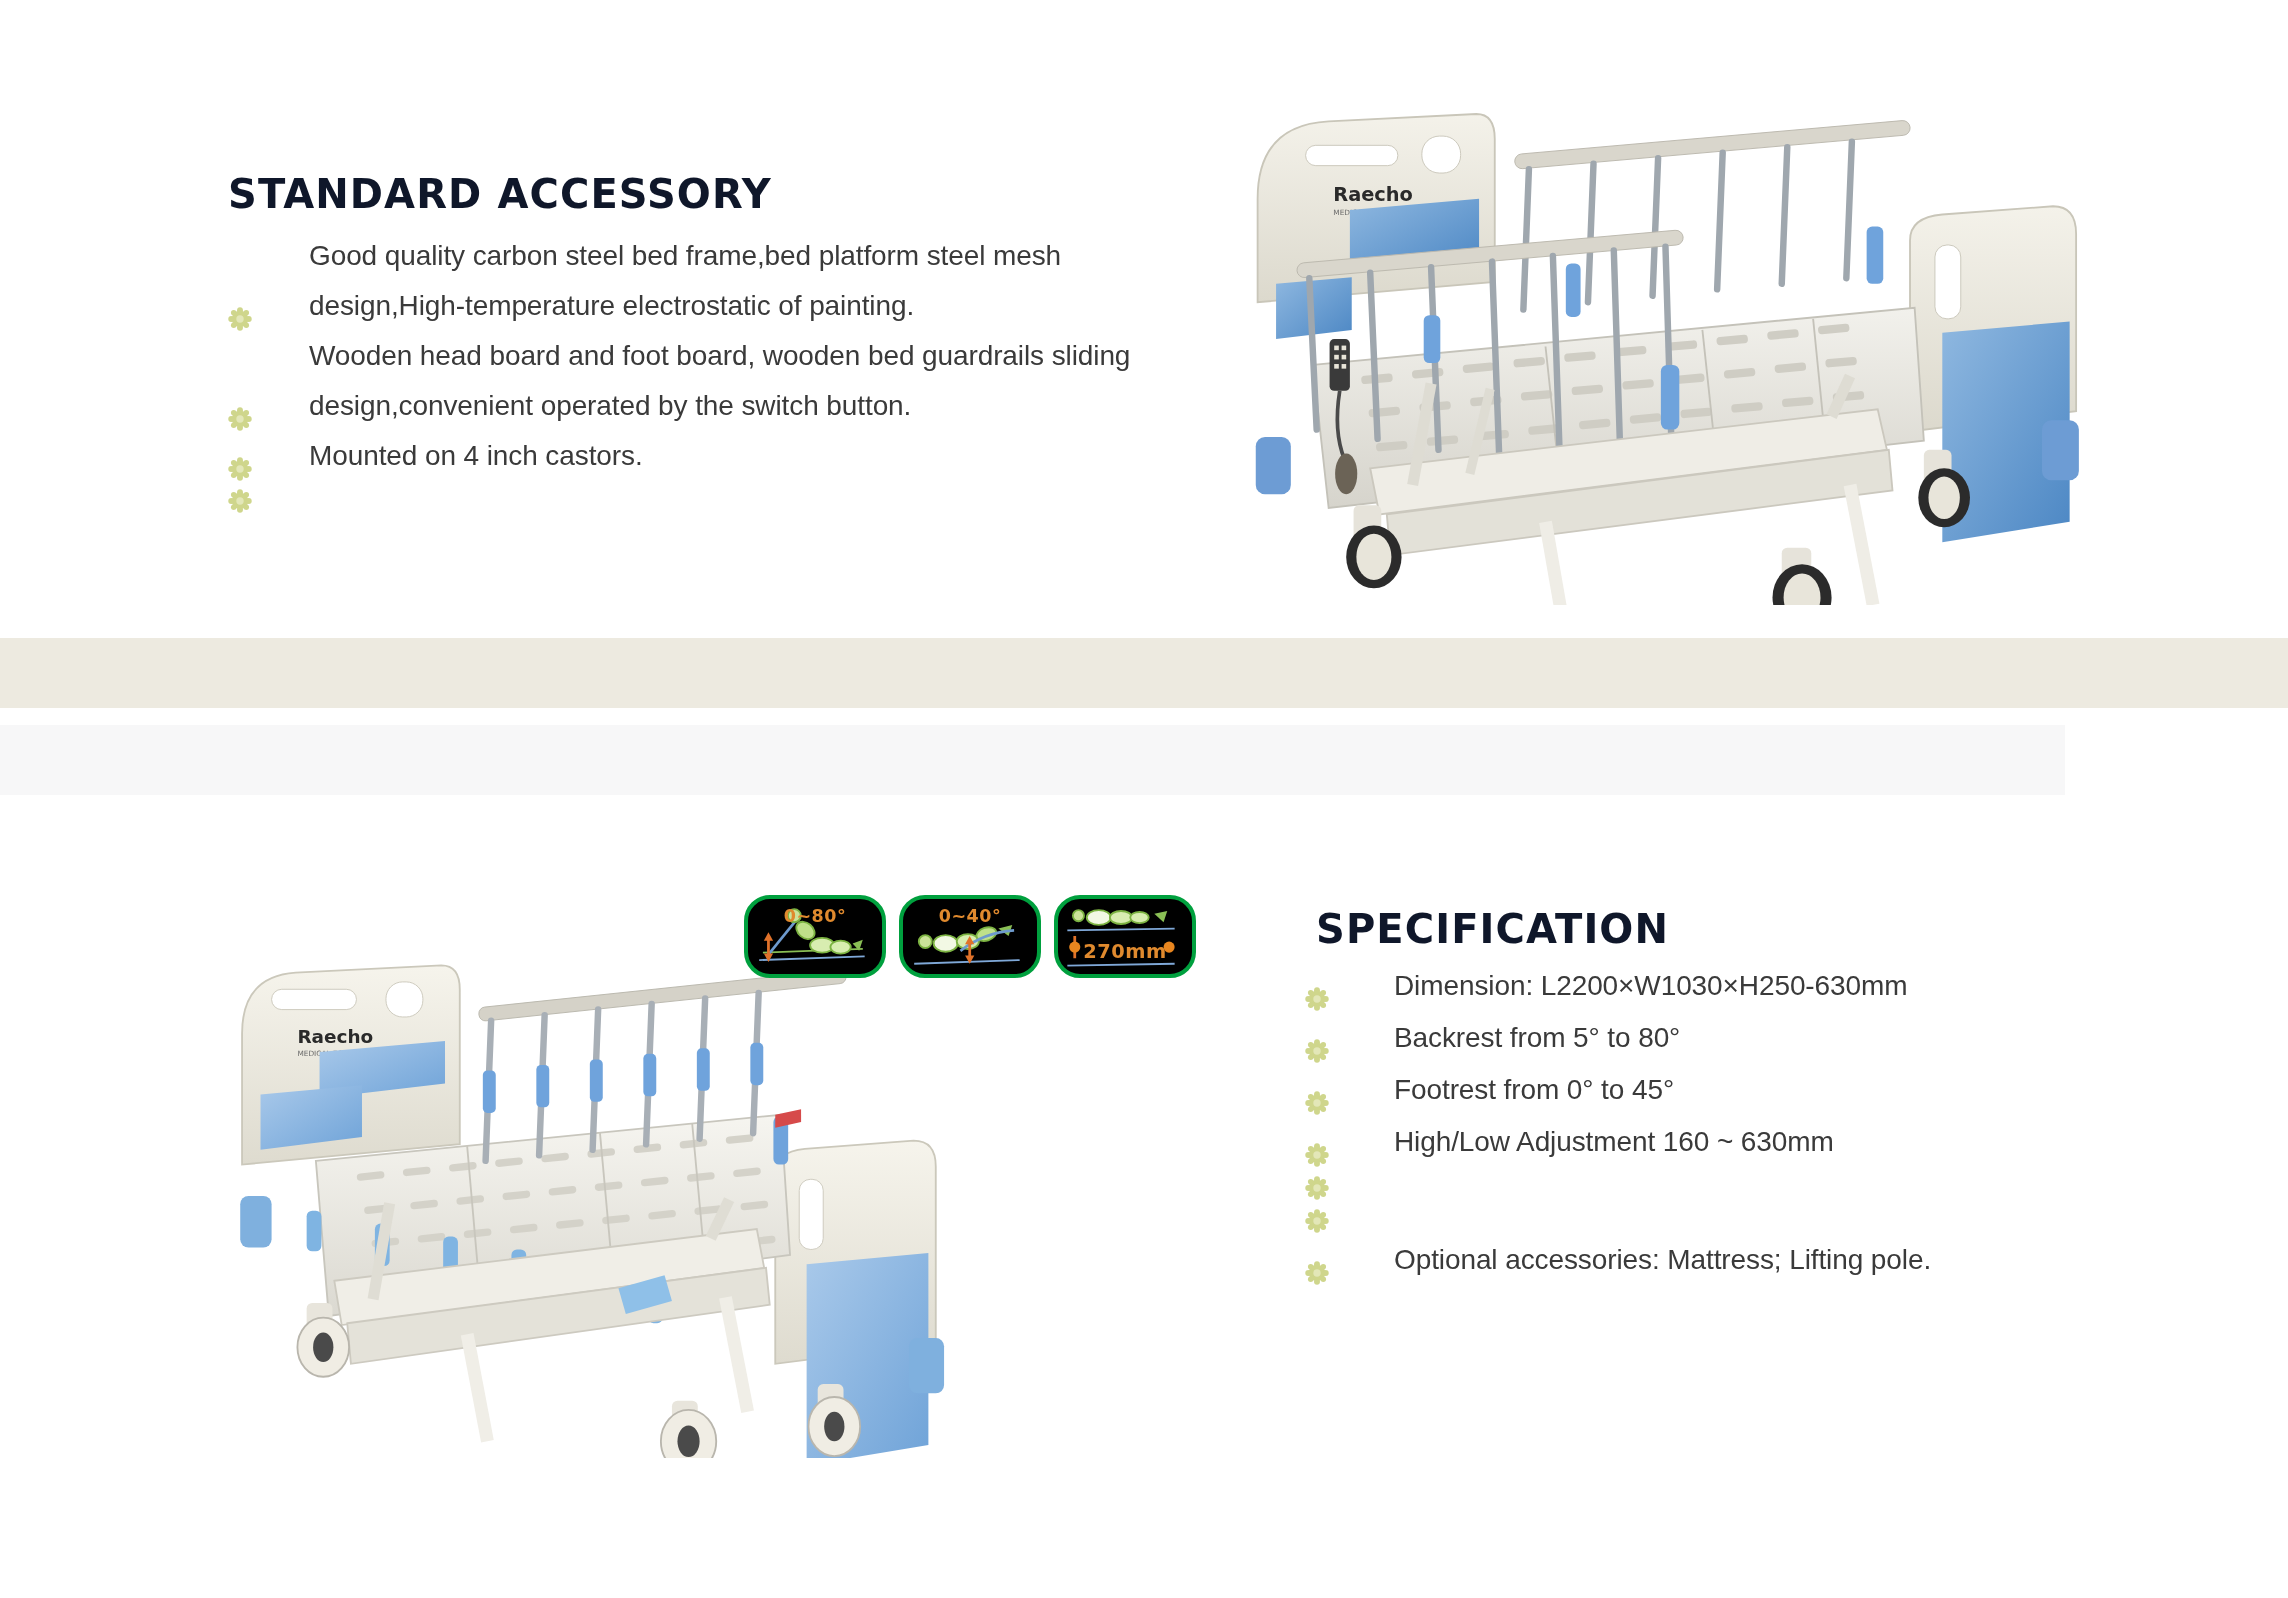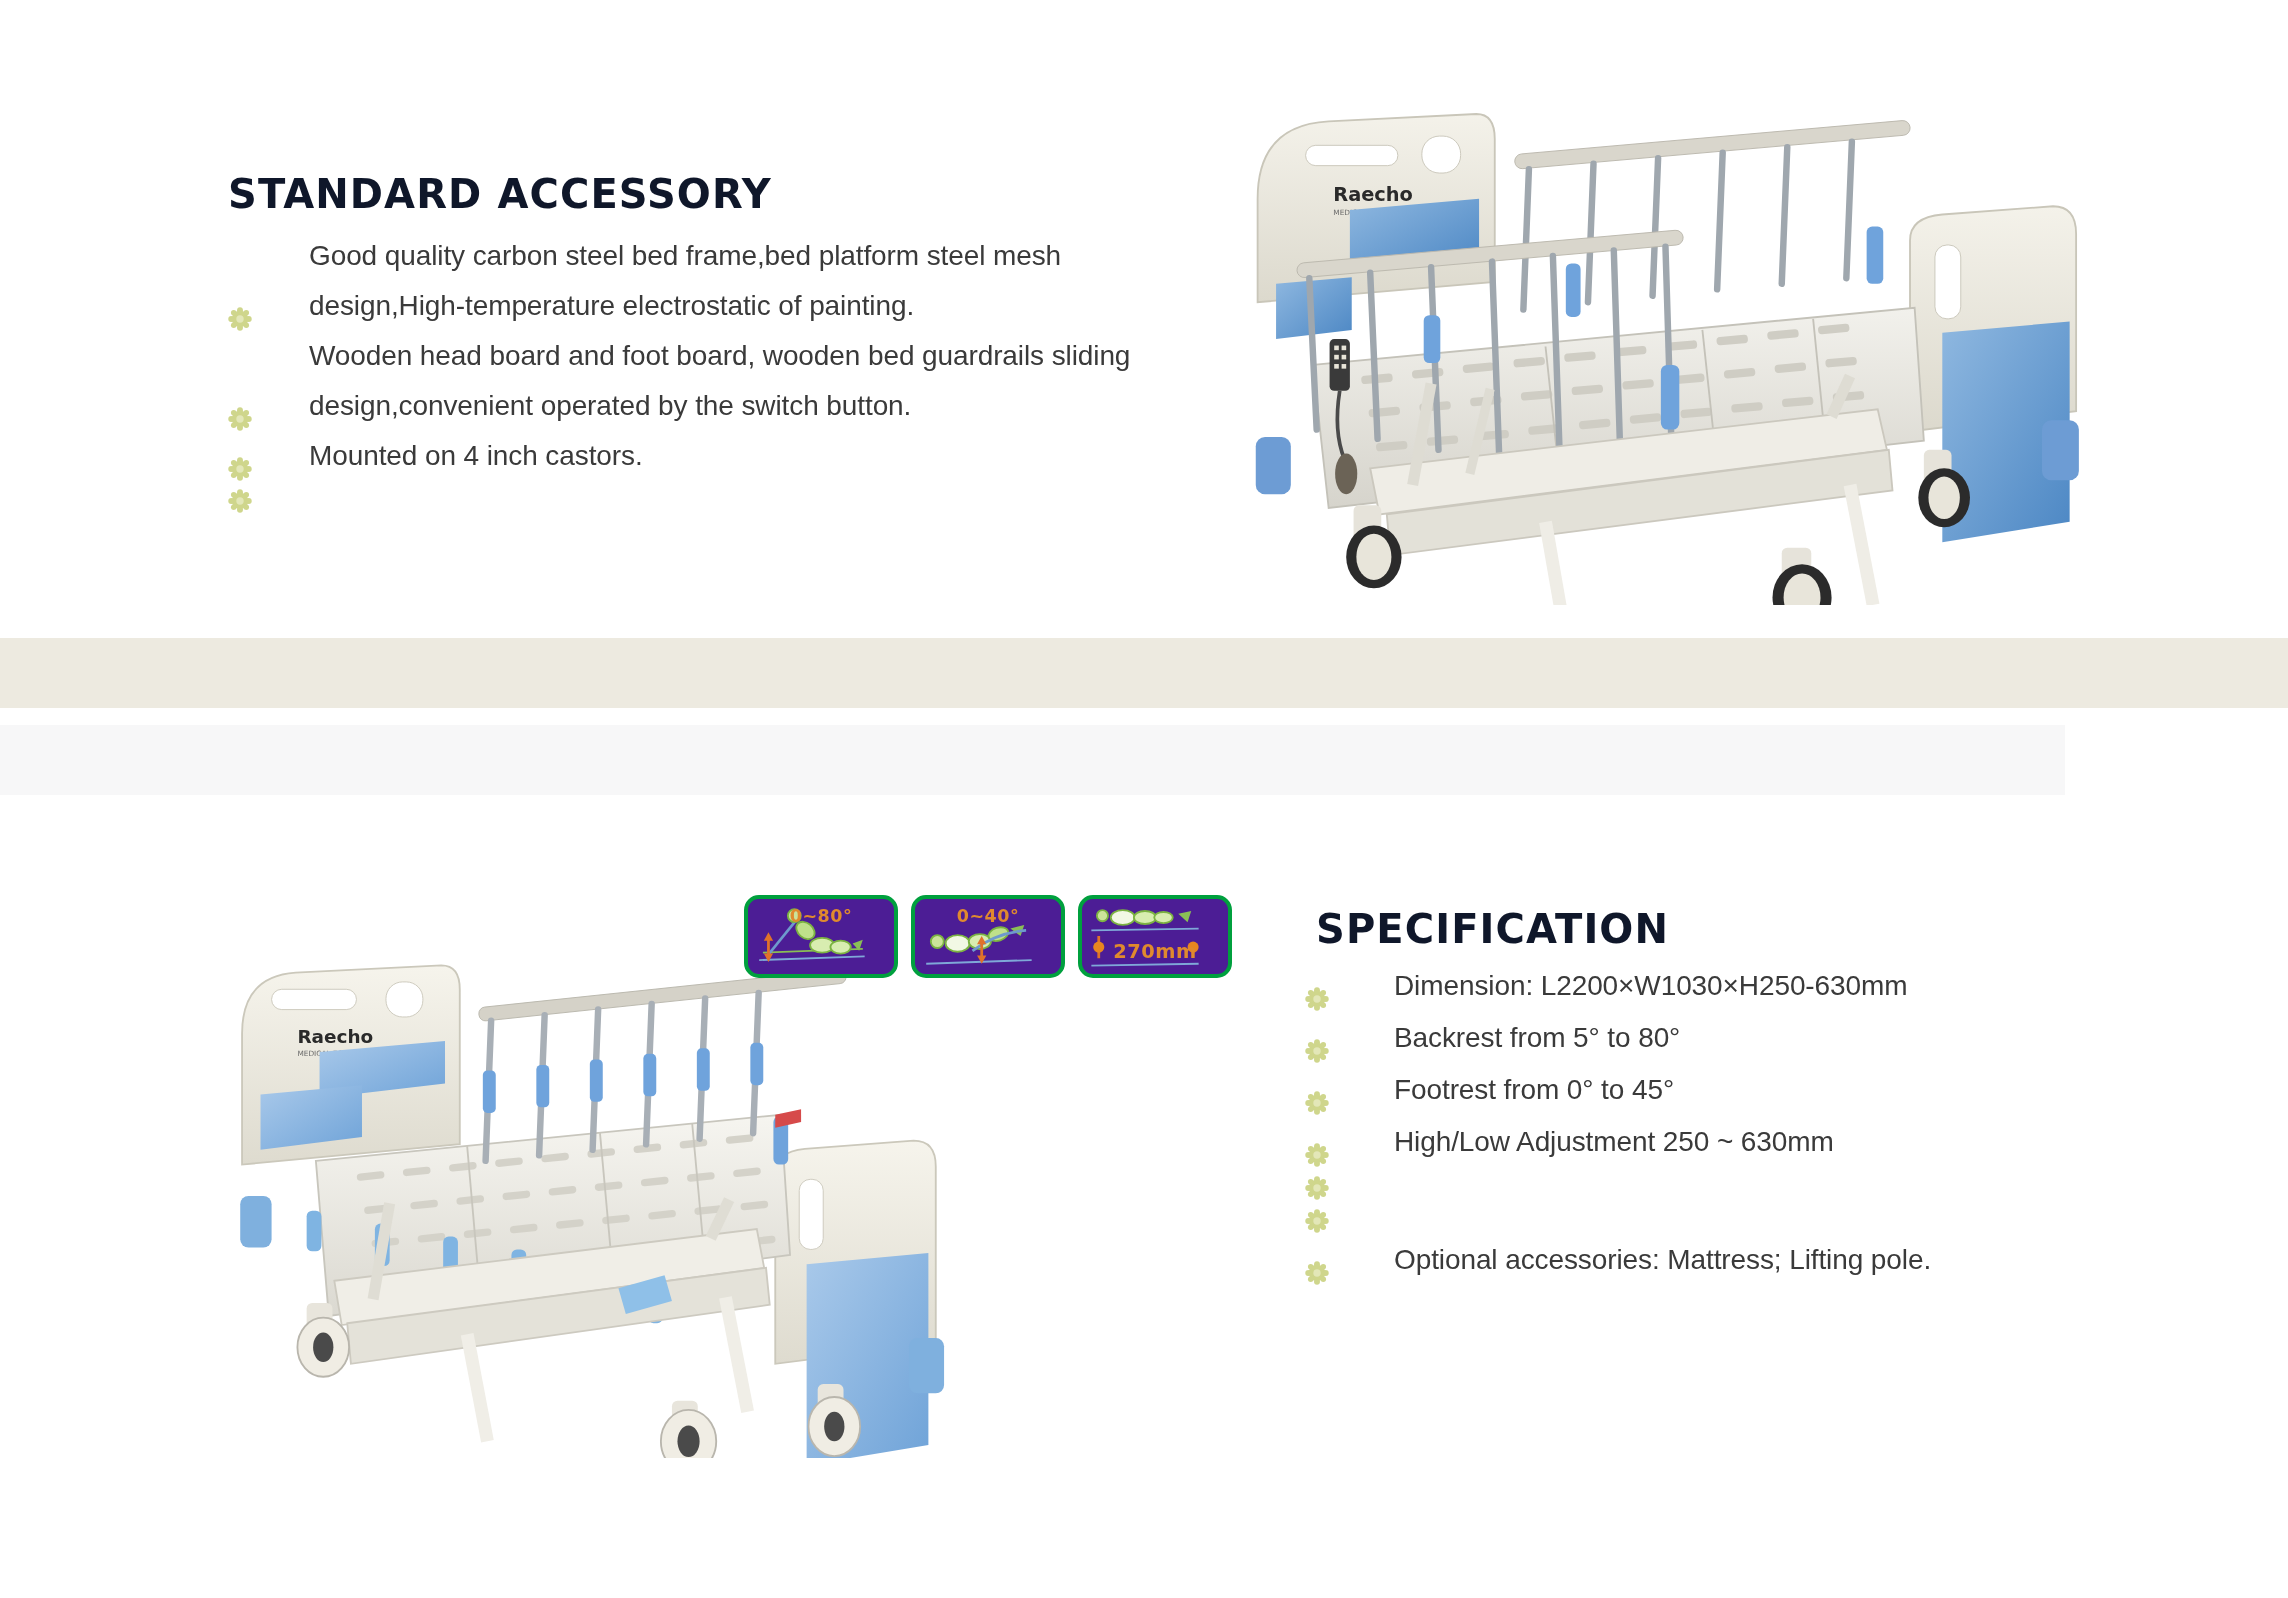--- a/index.html
+++ b/index.html
@@ -76,24 +76,24 @@
   .bed-img { position: absolute; }
 
   
   .badge-row {
     position: absolute;
     left: 744px; top: 895px;
     display: flex;
     gap: 13px;
   }
   .badge {
-    width: 154px; height: 83px;
+    width: 142px; height: 83px;
     border: 4.6px solid #00A03E;
-    border-radius: 15px;
-    background: #4c1d95;
+    border-radius: 26px;
+    background: #000000;
     position: relative;
     overflow: hidden;
   }
   .badge-label {
     position: absolute;
     left: 0; right: 0;
     text-align: center;
     font-family: "DejaVu Sans", sans-serif;
     font-size: 17.5px;
     font-weight: 700;
@@ -596,21 +596,21 @@
           <circle cx="3.5" cy="13" r="3.2"></circle>
             <circle cx="22.5" cy="13" r="3.2"></circle>
           <circle cx="6.2" cy="6.2" r="3"></circle>
             <circle cx="19.8" cy="6.2" r="3"></circle>
           <circle cx="6.2" cy="19.8" r="3"></circle>
             <circle cx="19.8" cy="19.8" r="3"></circle>
         </g>
         <circle cx="13" cy="13" r="4" fill="#E3E7B8"></circle>
       </svg>
     </span>
-    <span class="bullet-text">High/Low Adjustment 250 ~ 630mm</span>
+    <span class="bullet-text">High/Low Adjustment 160 ~ 630mm</span>
   </div>
 
   <div class="bullet-row">
     <span class="bullet-marker">
       <svg viewBox="0 0 26 26" xmlns="http://www.w3.org/2000/svg">
         <g fill="#CFD68C">
           <circle cx="13" cy="13" r="9"></circle>
           <circle cx="13" cy="3.5" r="3.2"></circle>
             <circle cx="13" cy="22.5" r="3.2"></circle>
           <circle cx="3.5" cy="13" r="3.2"></circle>

